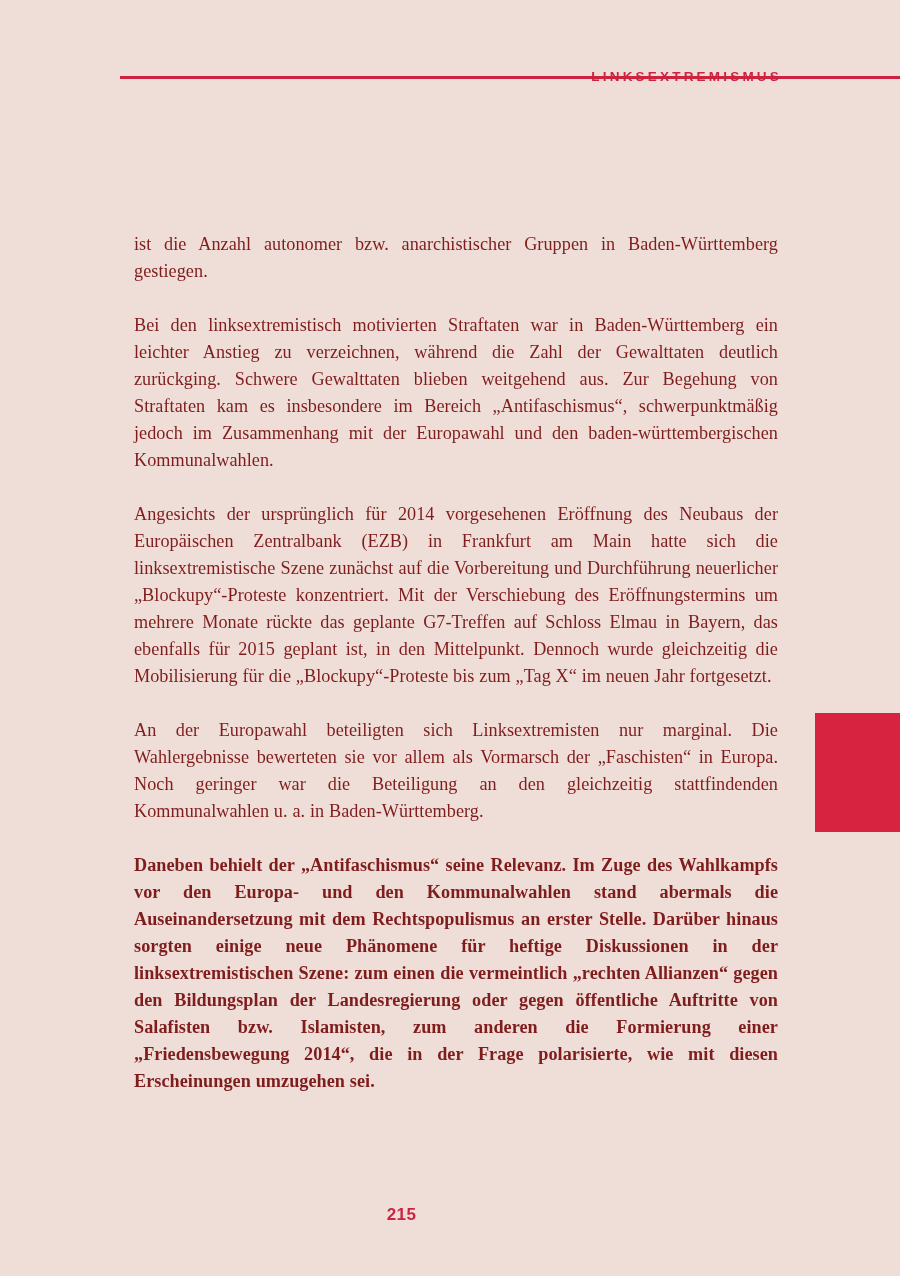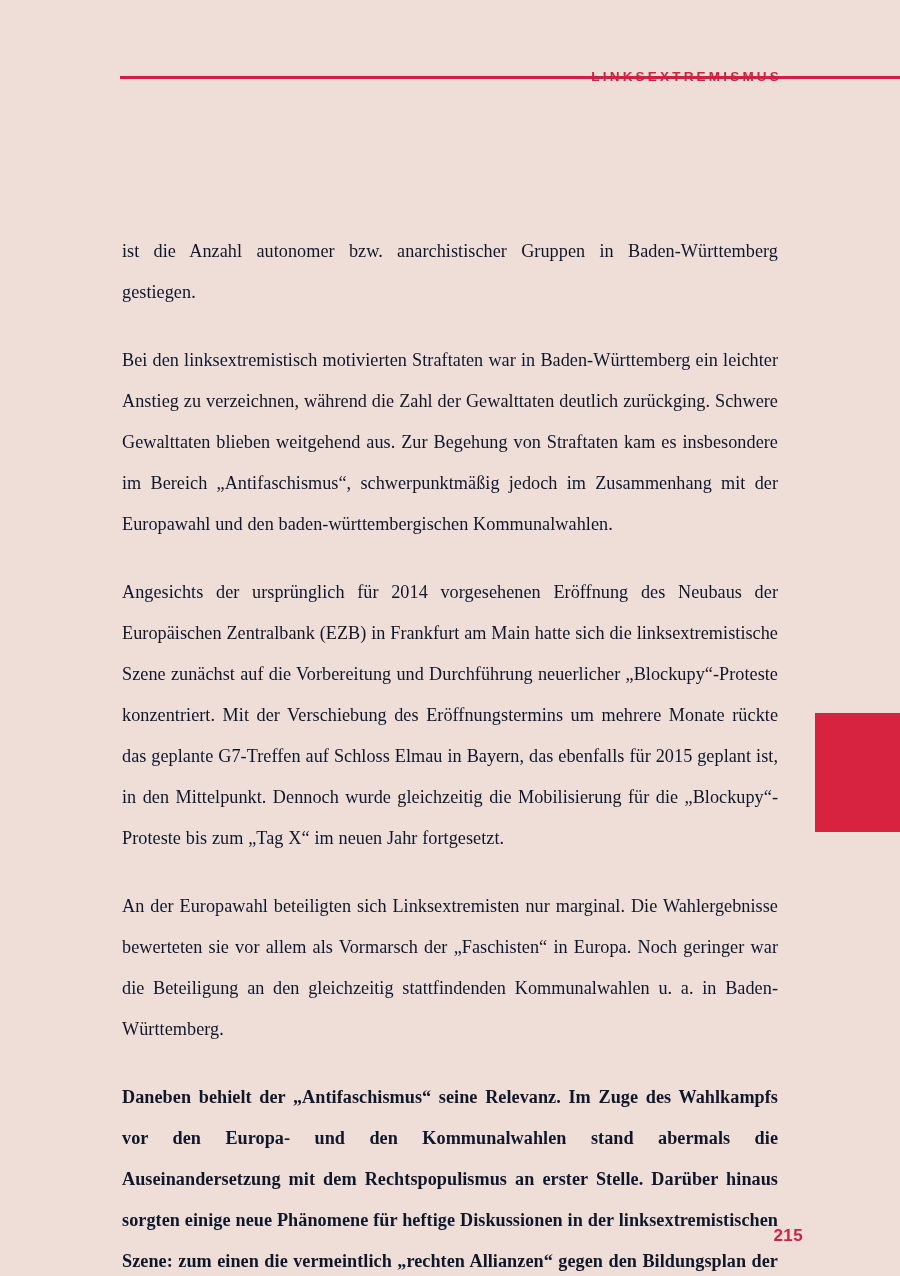--- a/index.html
+++ b/index.html
@@ -62,45 +62,44 @@
   }
 
   
   .textcol {
     position: absolute;
     top: 231px;
     left: 122px;
     width: 656px;
   }
   .para {
-    margin: 0 0 27px 0;
+    margin: 0 0 27px 12px;
     font-size: 18.2px;
-    line-height: 41px;
-    color: #0f172a;
+    line-height: 27px;
+    color: #7f1d1d;
     text-align: justify;
     text-justify: inter-word;
     hyphens: none;
     letter-spacing: 0.05px;
     word-spacing: 0.2px;
   }
   .para:last-child {
     margin-bottom: 0;
     font-weight: bold;
   }
 
   
   .folio {
     position: absolute;
     left: 0;
     right: 0;
     top: 1206px;
-    text-align: right;
+    text-align: center;
     padding-right: 97px;
     box-sizing: border-box;
-    margin-top: 21px;
   }
   .folio-number {
     font-family: "Liberation Sans", "DejaVu Sans", sans-serif;
     font-weight: 700;
     font-size: 17px;
     letter-spacing: 0.4px;
     color: #cd2240;
     line-height: 1;
   }
 </style>

